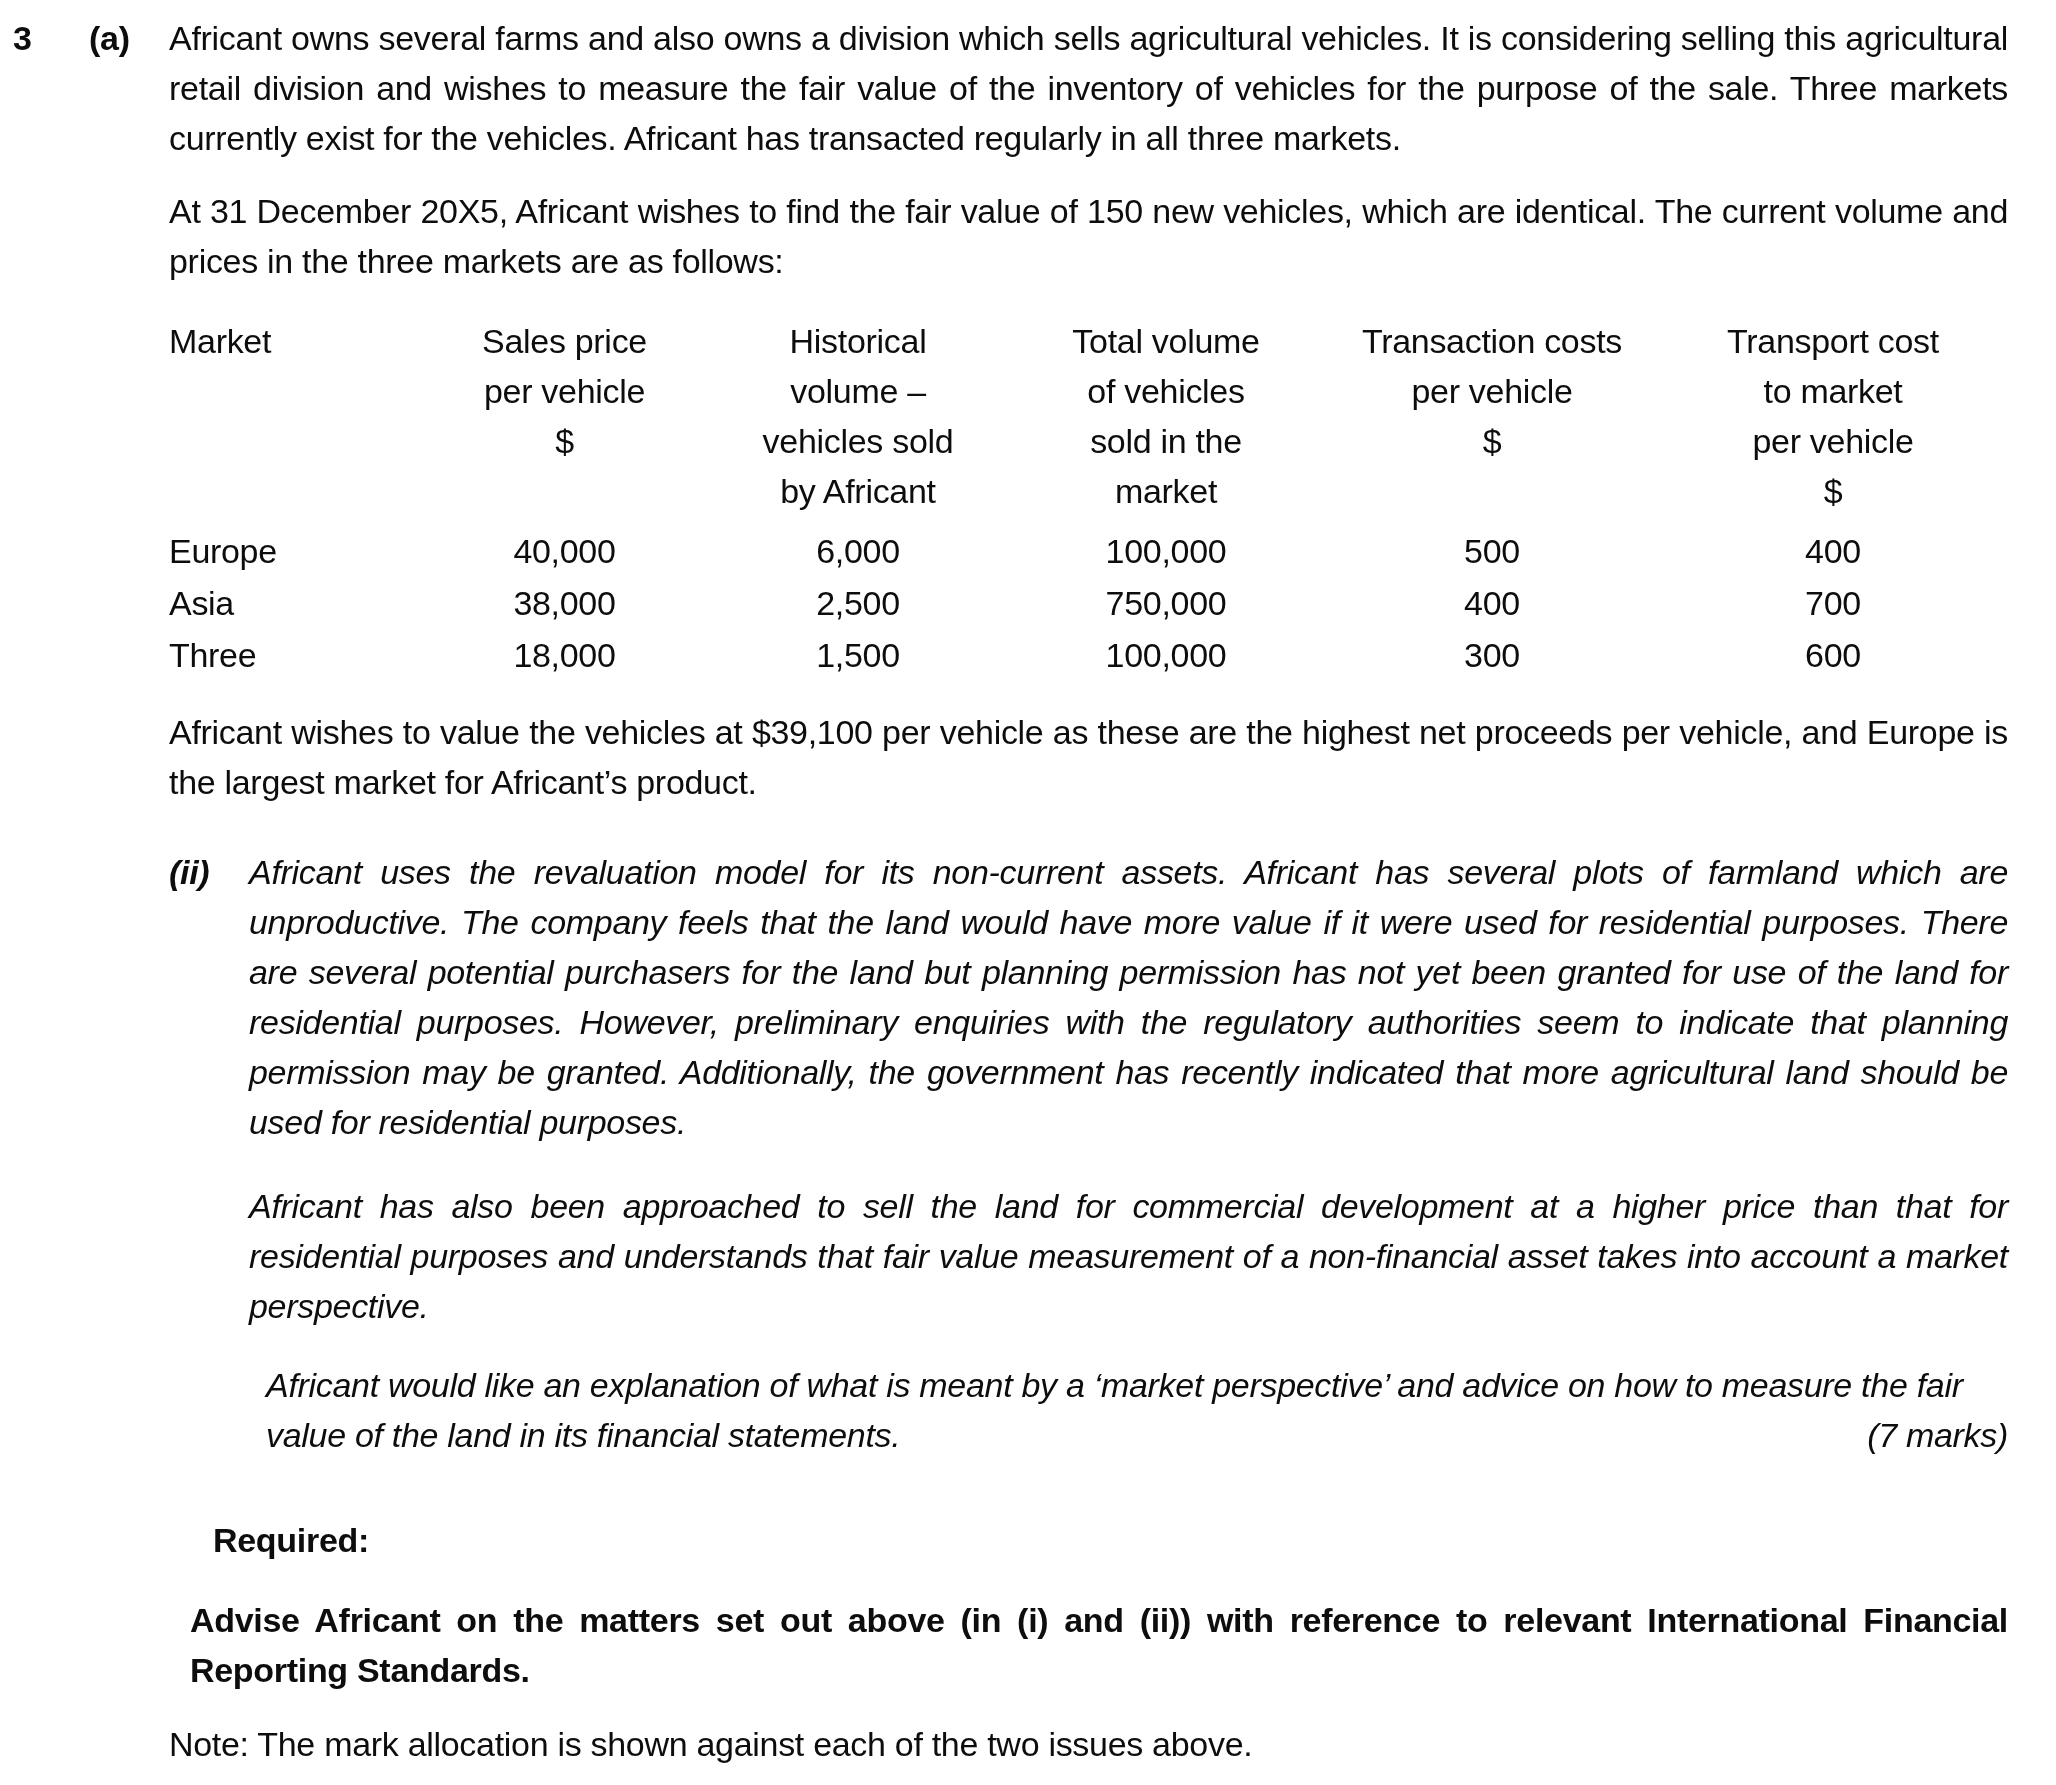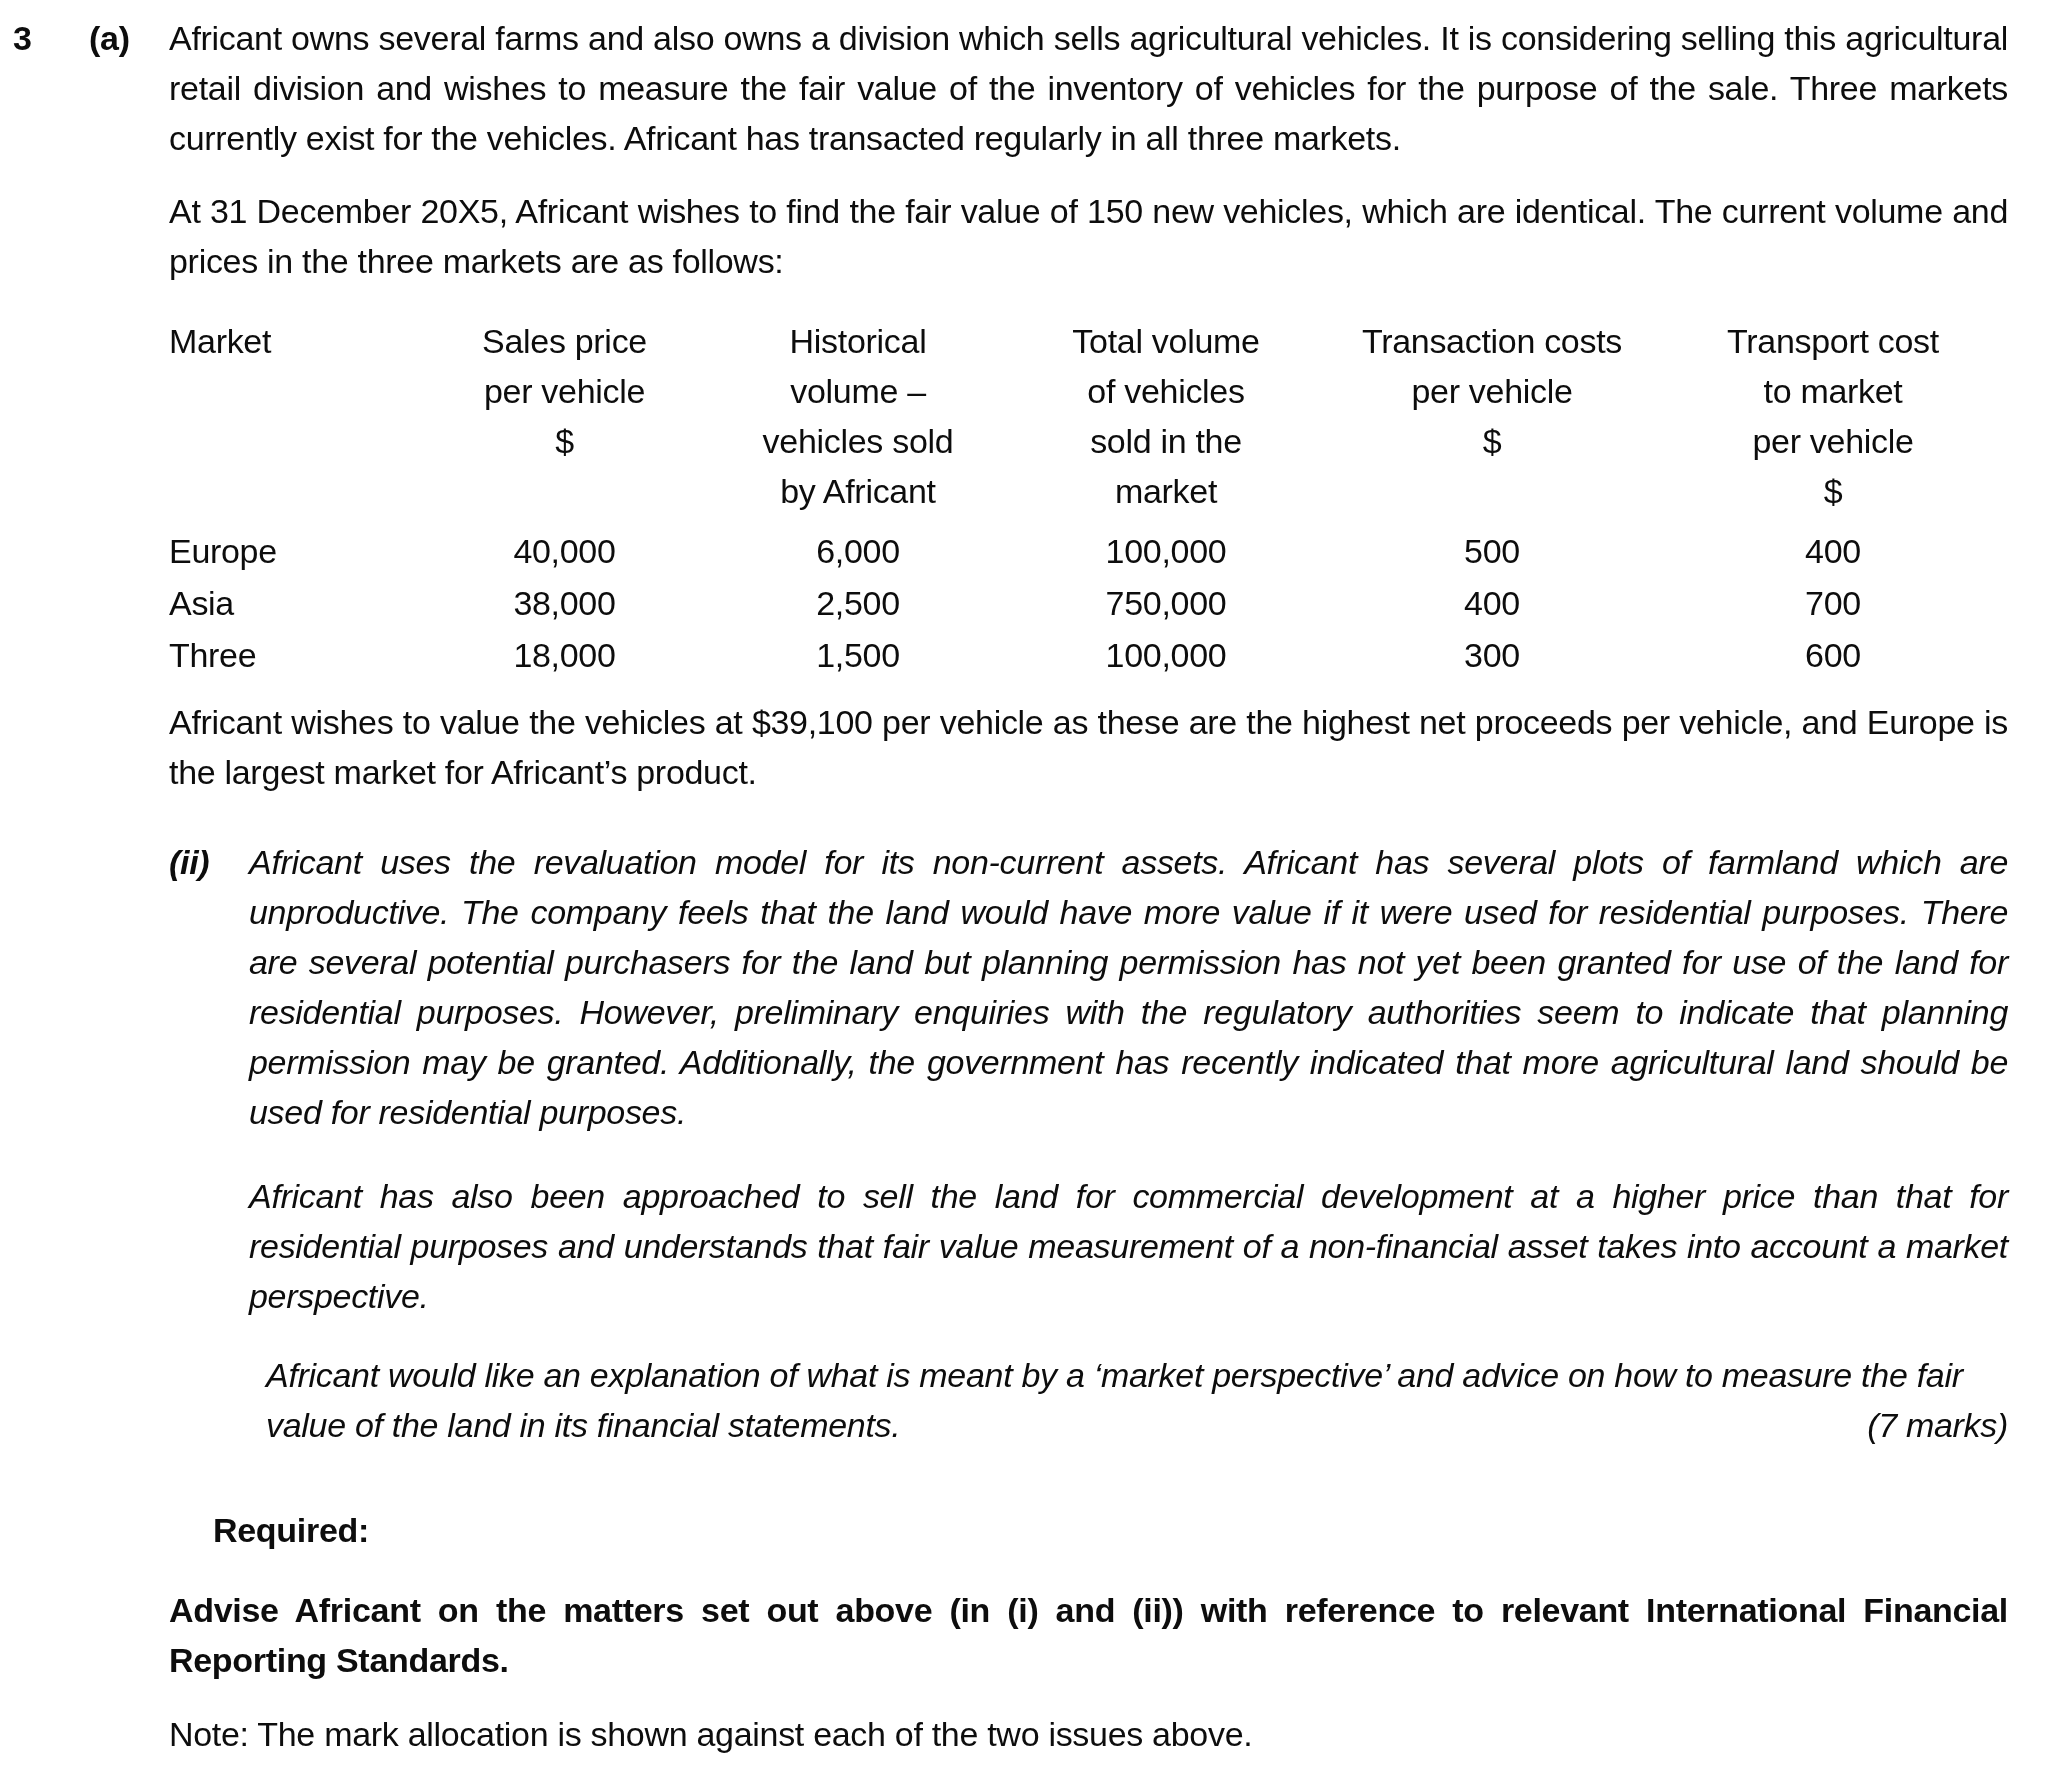--- a/index.html
+++ b/index.html
@@ -29,26 +29,26 @@
     top: 13px;
     font-weight: bold;
   }
   .q-body {
     margin-left: 169px;
     width: 1839px;
   }
   .para { text-align: justify; }
   .para-2   { margin-top: 22.6px; }
   .v-table  { margin-top: 30px; }
-  .para-3   { margin-top: 16px; }
+  .para-3   { margin-top: 26px; }
   .sub-ii   { margin-top: 40px; font-style: italic; }
   .ii-para-2 { margin-top: 34px; }
   .ii-para-3 { margin-top: 29px; }
   .required-label { margin-top: 55px; font-weight: bold; margin-left: 44px; }
-  .required-text  { margin-top: 30px; font-weight: bold; }
+  .required-text  { margin-top: 30px; font-weight: bold; margin-left: 21px; }
   .note-line      { margin-top: 24.5px; }
 
   table.markets {
     width: 1839px;
     border-collapse: collapse;
     table-layout: fixed;
   }
   table.markets col.c1 { width: 250px; }
   table.markets col.c2 { width: 291px; }
   table.markets col.c3 { width: 296px; }

